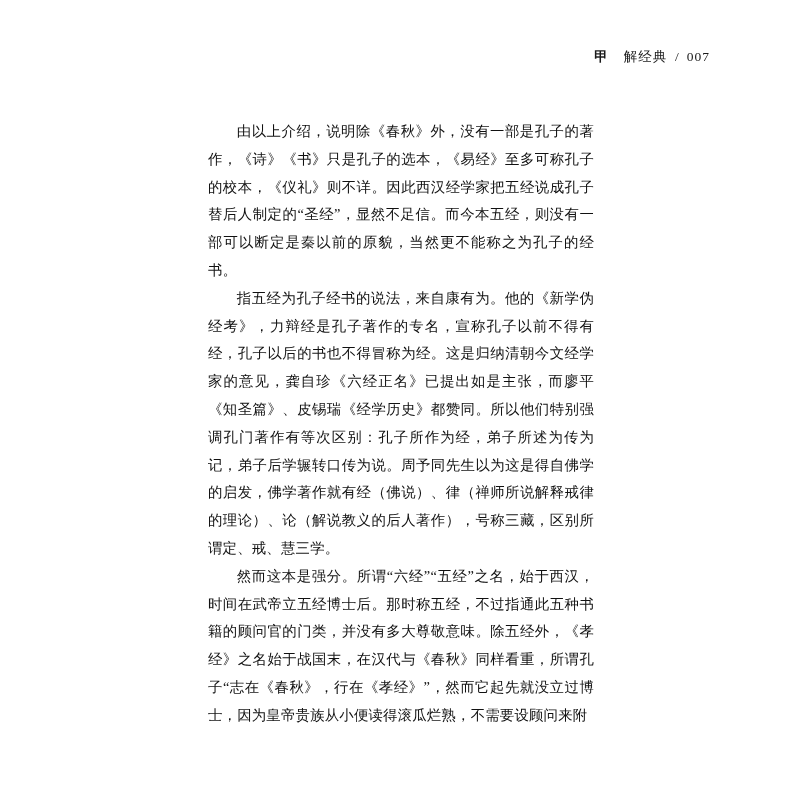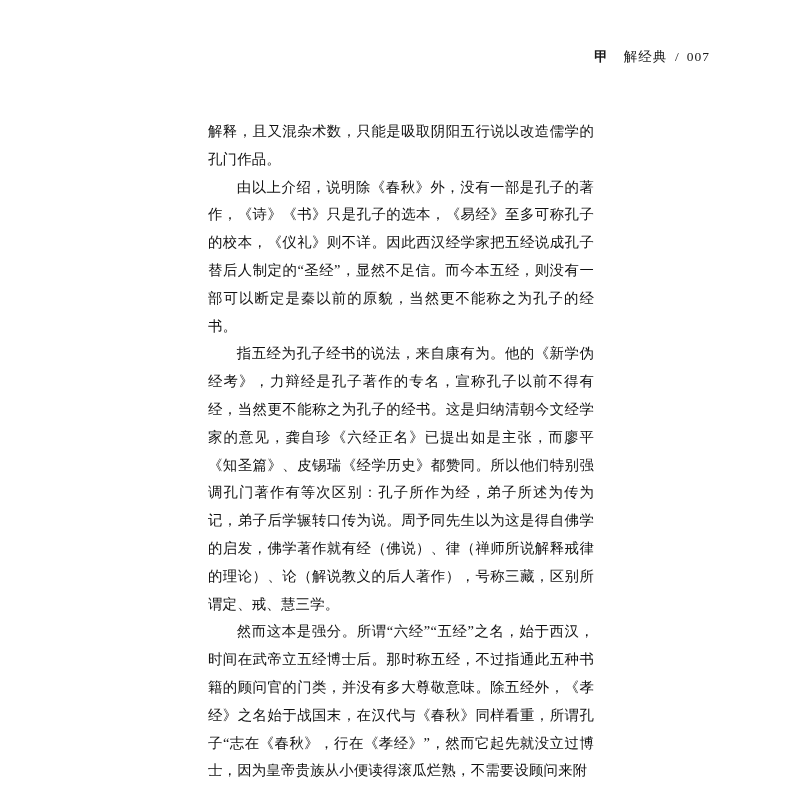--- a/index.html
+++ b/index.html
@@ -71,19 +71,18 @@
 <div class="page">
 
   <div class="running-head">
     <span class="chap-mark">甲</span>
     <span class="chap-title" style="margin-left:10px;">解经典</span>
     <span class="sep">/</span>
     <span class="folio">007</span>
   </div>
 
   <div class="body-text">
-    <p class="no-indent">解释，且又混杂术数，只能是吸取阴阳五行说以改造儒学的孔门作品。</p>
     <p>由以上介绍，说明除《春秋》外，没有一部是孔子的著作，《诗》《书》只是孔子的选本，《易经》至多可称孔子的校本，《仪礼》则不详。因此西汉经学家把五经说成孔子替后人制定的“圣经”，显然不足信。而今本五经，则没有一部可以断定是秦以前的原貌，当然更不能称之为孔子的经书。</p>
-    <p>指五经为孔子经书的说法，来自康有为。他的《新学伪经考》，力辩经是孔子著作的专名，宣称孔子以前不得有经，当然更不能称之为孔子的经书。这是归纳清朝今文经学家的意见，龚自珍《六经正名》已提出如是主张，而廖平《知圣篇》、皮锡瑞《经学历史》都赞同。所以他们特别强调孔门著作有等次区别：孔子所作为经，弟子所述为传为记，弟子后学辗转口传为说。周予同先生以为这是得自佛学的启发，佛学著作就有经（佛说）、律（禅师所说解释戒律的理论）、论（解说教义的后人著作），号称三藏，区别所谓定、戒、慧三学。</p>
+    <p>指五经为孔子经书的说法，来自康有为。他的《新学伪经考》，力辩经是孔子著作的专名，宣称孔子以前不得有经，孔子以后的书也不得冒称为经。这是归纳清朝今文经学家的意见，龚自珍《六经正名》已提出如是主张，而廖平《知圣篇》、皮锡瑞《经学历史》都赞同。所以他们特别强调孔门著作有等次区别：孔子所作为经，弟子所述为传为记，弟子后学辗转口传为说。周予同先生以为这是得自佛学的启发，佛学著作就有经（佛说）、律（禅师所说解释戒律的理论）、论（解说教义的后人著作），号称三藏，区别所谓定、戒、慧三学。</p>
     <p>然而这本是强分。所谓“六经”“五经”之名，始于西汉，时间在武帝立五经博士后。那时称五经，不过指通此五种书籍的顾问官的门类，并没有多大尊敬意味。除五经外，《孝经》之名始于战国末，在汉代与《春秋》同样看重，所谓孔子“志在《春秋》，行在《孝经》”，然而它起先就没立过博士，因为皇帝贵族从小便读得滚瓜烂熟，不需要设顾问来附</p>
   </div>
 
 </div>
 
 </body></html>

